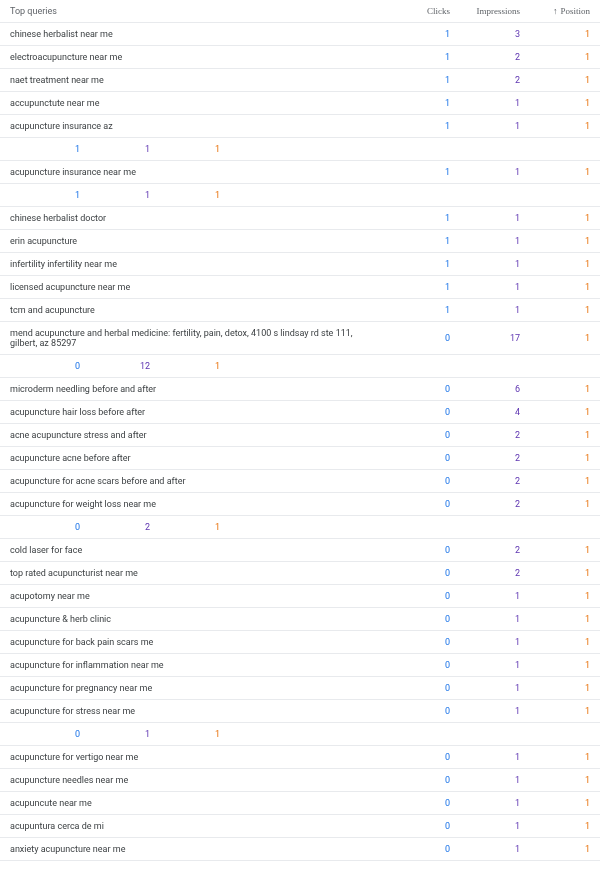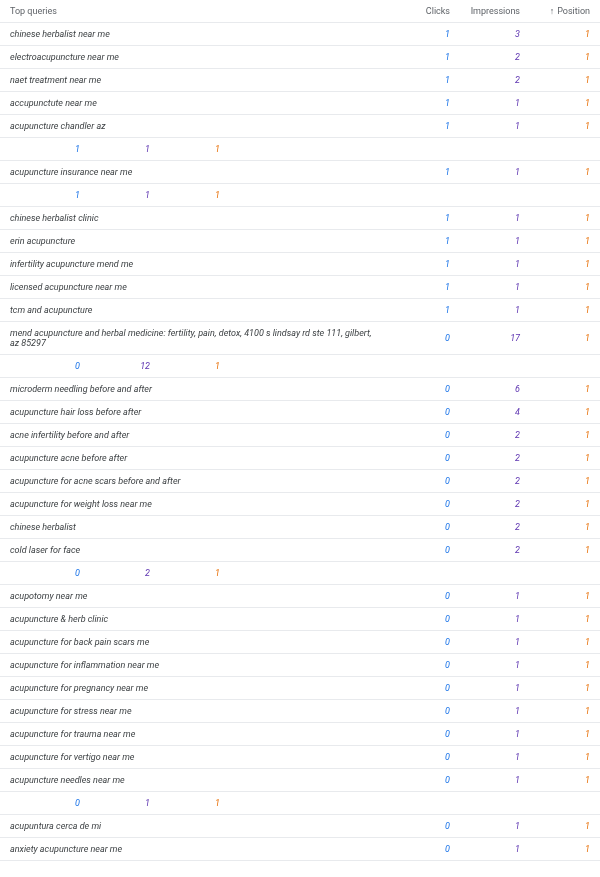--- a/index.html
+++ b/index.html
@@ -1,21 +1,21 @@
 <!DOCTYPE html>
 <html><head>
 <meta charset="utf-8">
 <style>
   * { margin: 0; padding: 0; box-sizing: border-box; }
   body { font-family: Roboto, Arial, sans-serif; font-size: 9px; color: #5f6368; background: #fff; width: 600px; }
   .table { width: 100%; }
   .header-row { display: flex; align-items: center; padding: 6px 10px 6px 10px; border-bottom: 1px solid #e8eaed; }
   .header-label { flex: 1; color: #5f6368; font-size: 9px; }
-  .header-col { width: 70px; text-align: left; color: #5f6368; font-size: 9px; display: flex; justify-content: flex-end; align-items: center; gap: 3px; }
-  .row { display: flex; align-items: center; padding: 6px 10px; border-bottom: 1px solid #e8eaed; font-style: italic; }
+  .header-col { width: 70px; text-align: left; color: #5f6368; font-size: 9px; display: flex; justify-content: flex-end; align-items: center; gap: 3px; font-family: Liberation Serif, serif; }
+  .row { display: flex; align-items: center; padding: 6px 10px; border-bottom: 1px solid #e8eaed; }
   .query { flex: 1; color: #3c4043; font-size: 9px; }
   .col { width: 70px; text-align: right; font-size: 9px; }
   .clicks { color: #1a73e8; }
   .impressions { color: #5e35b1; }
   .position { color: #e8710a; }
   .arrow { font-size: 9px; }
 </style>
 </head>
 <body>
 
@@ -48,21 +48,21 @@
         <div class="col impressions">2</div>
         <div class="col position">1</div>
       </div>
       <div class="row">
         <div class="query">accupunctute near me</div>
         <div class="col clicks">1</div>
         <div class="col impressions">1</div>
         <div class="col position">1</div>
       </div>
       <div class="row">
-        <div class="query">acupuncture chandler az</div>
+        <div class="query">acupuncture insurance az</div>
         <div class="col clicks">1</div>
         <div class="col impressions">1</div>
         <div class="col position">1</div>
       </div>
       <div class="row">
         <div class="col clicks">1</div>
         <div class="col impressions">1</div>
         <div class="col position">1</div>
       </div>
       <div class="row">
@@ -70,33 +70,33 @@
         <div class="col clicks">1</div>
         <div class="col impressions">1</div>
         <div class="col position">1</div>
       </div>
       <div class="row">
         <div class="col clicks">1</div>
         <div class="col impressions">1</div>
         <div class="col position">1</div>
       </div>
       <div class="row">
-        <div class="query">chinese herbalist clinic</div>
+        <div class="query">chinese herbalist doctor</div>
         <div class="col clicks">1</div>
         <div class="col impressions">1</div>
         <div class="col position">1</div>
       </div>
       <div class="row">
         <div class="query">erin acupuncture</div>
         <div class="col clicks">1</div>
         <div class="col impressions">1</div>
         <div class="col position">1</div>
       </div>
       <div class="row">
-        <div class="query">infertility acupuncture mend me</div>
+        <div class="query">infertility infertility near me</div>
         <div class="col clicks">1</div>
         <div class="col impressions">1</div>
         <div class="col position">1</div>
       </div>
       <div class="row">
         <div class="query">licensed acupuncture near me</div>
         <div class="col clicks">1</div>
         <div class="col impressions">1</div>
         <div class="col position">1</div>
       </div>
@@ -123,21 +123,21 @@
         <div class="col impressions">6</div>
         <div class="col position">1</div>
       </div>
       <div class="row">
         <div class="query">acupuncture hair loss before after</div>
         <div class="col clicks">0</div>
         <div class="col impressions">4</div>
         <div class="col position">1</div>
       </div>
       <div class="row">
-        <div class="query">acne infertility before and after</div>
+        <div class="query">acne acupuncture stress and after</div>
         <div class="col clicks">0</div>
         <div class="col impressions">2</div>
         <div class="col position">1</div>
       </div>
       <div class="row">
         <div class="query">acupuncture acne before after</div>
         <div class="col clicks">0</div>
         <div class="col impressions">2</div>
         <div class="col position">1</div>
       </div>
@@ -147,32 +147,32 @@
         <div class="col impressions">2</div>
         <div class="col position">1</div>
       </div>
       <div class="row">
         <div class="query">acupuncture for weight loss near me</div>
         <div class="col clicks">0</div>
         <div class="col impressions">2</div>
         <div class="col position">1</div>
       </div>
       <div class="row">
-        <div class="query">chinese herbalist</div>
         <div class="col clicks">0</div>
         <div class="col impressions">2</div>
         <div class="col position">1</div>
       </div>
       <div class="row">
         <div class="query">cold laser for face</div>
         <div class="col clicks">0</div>
         <div class="col impressions">2</div>
         <div class="col position">1</div>
       </div>
       <div class="row">
+        <div class="query">top rated acupuncturist near me</div>
         <div class="col clicks">0</div>
         <div class="col impressions">2</div>
         <div class="col position">1</div>
       </div>
       <div class="row">
         <div class="query">acupotomy near me</div>
         <div class="col clicks">0</div>
         <div class="col impressions">1</div>
         <div class="col position">1</div>
       </div>
@@ -200,38 +200,38 @@
         <div class="col impressions">1</div>
         <div class="col position">1</div>
       </div>
       <div class="row">
         <div class="query">acupuncture for stress near me</div>
         <div class="col clicks">0</div>
         <div class="col impressions">1</div>
         <div class="col position">1</div>
       </div>
       <div class="row">
-        <div class="query">acupuncture for trauma near me</div>
         <div class="col clicks">0</div>
         <div class="col impressions">1</div>
         <div class="col position">1</div>
       </div>
       <div class="row">
         <div class="query">acupuncture for vertigo near me</div>
         <div class="col clicks">0</div>
         <div class="col impressions">1</div>
         <div class="col position">1</div>
       </div>
       <div class="row">
         <div class="query">acupuncture needles near me</div>
         <div class="col clicks">0</div>
         <div class="col impressions">1</div>
         <div class="col position">1</div>
       </div>
       <div class="row">
+        <div class="query">acupuncute near me</div>
         <div class="col clicks">0</div>
         <div class="col impressions">1</div>
         <div class="col position">1</div>
       </div>
       <div class="row">
         <div class="query">acupuntura cerca de mi</div>
         <div class="col clicks">0</div>
         <div class="col impressions">1</div>
         <div class="col position">1</div>
       </div>

